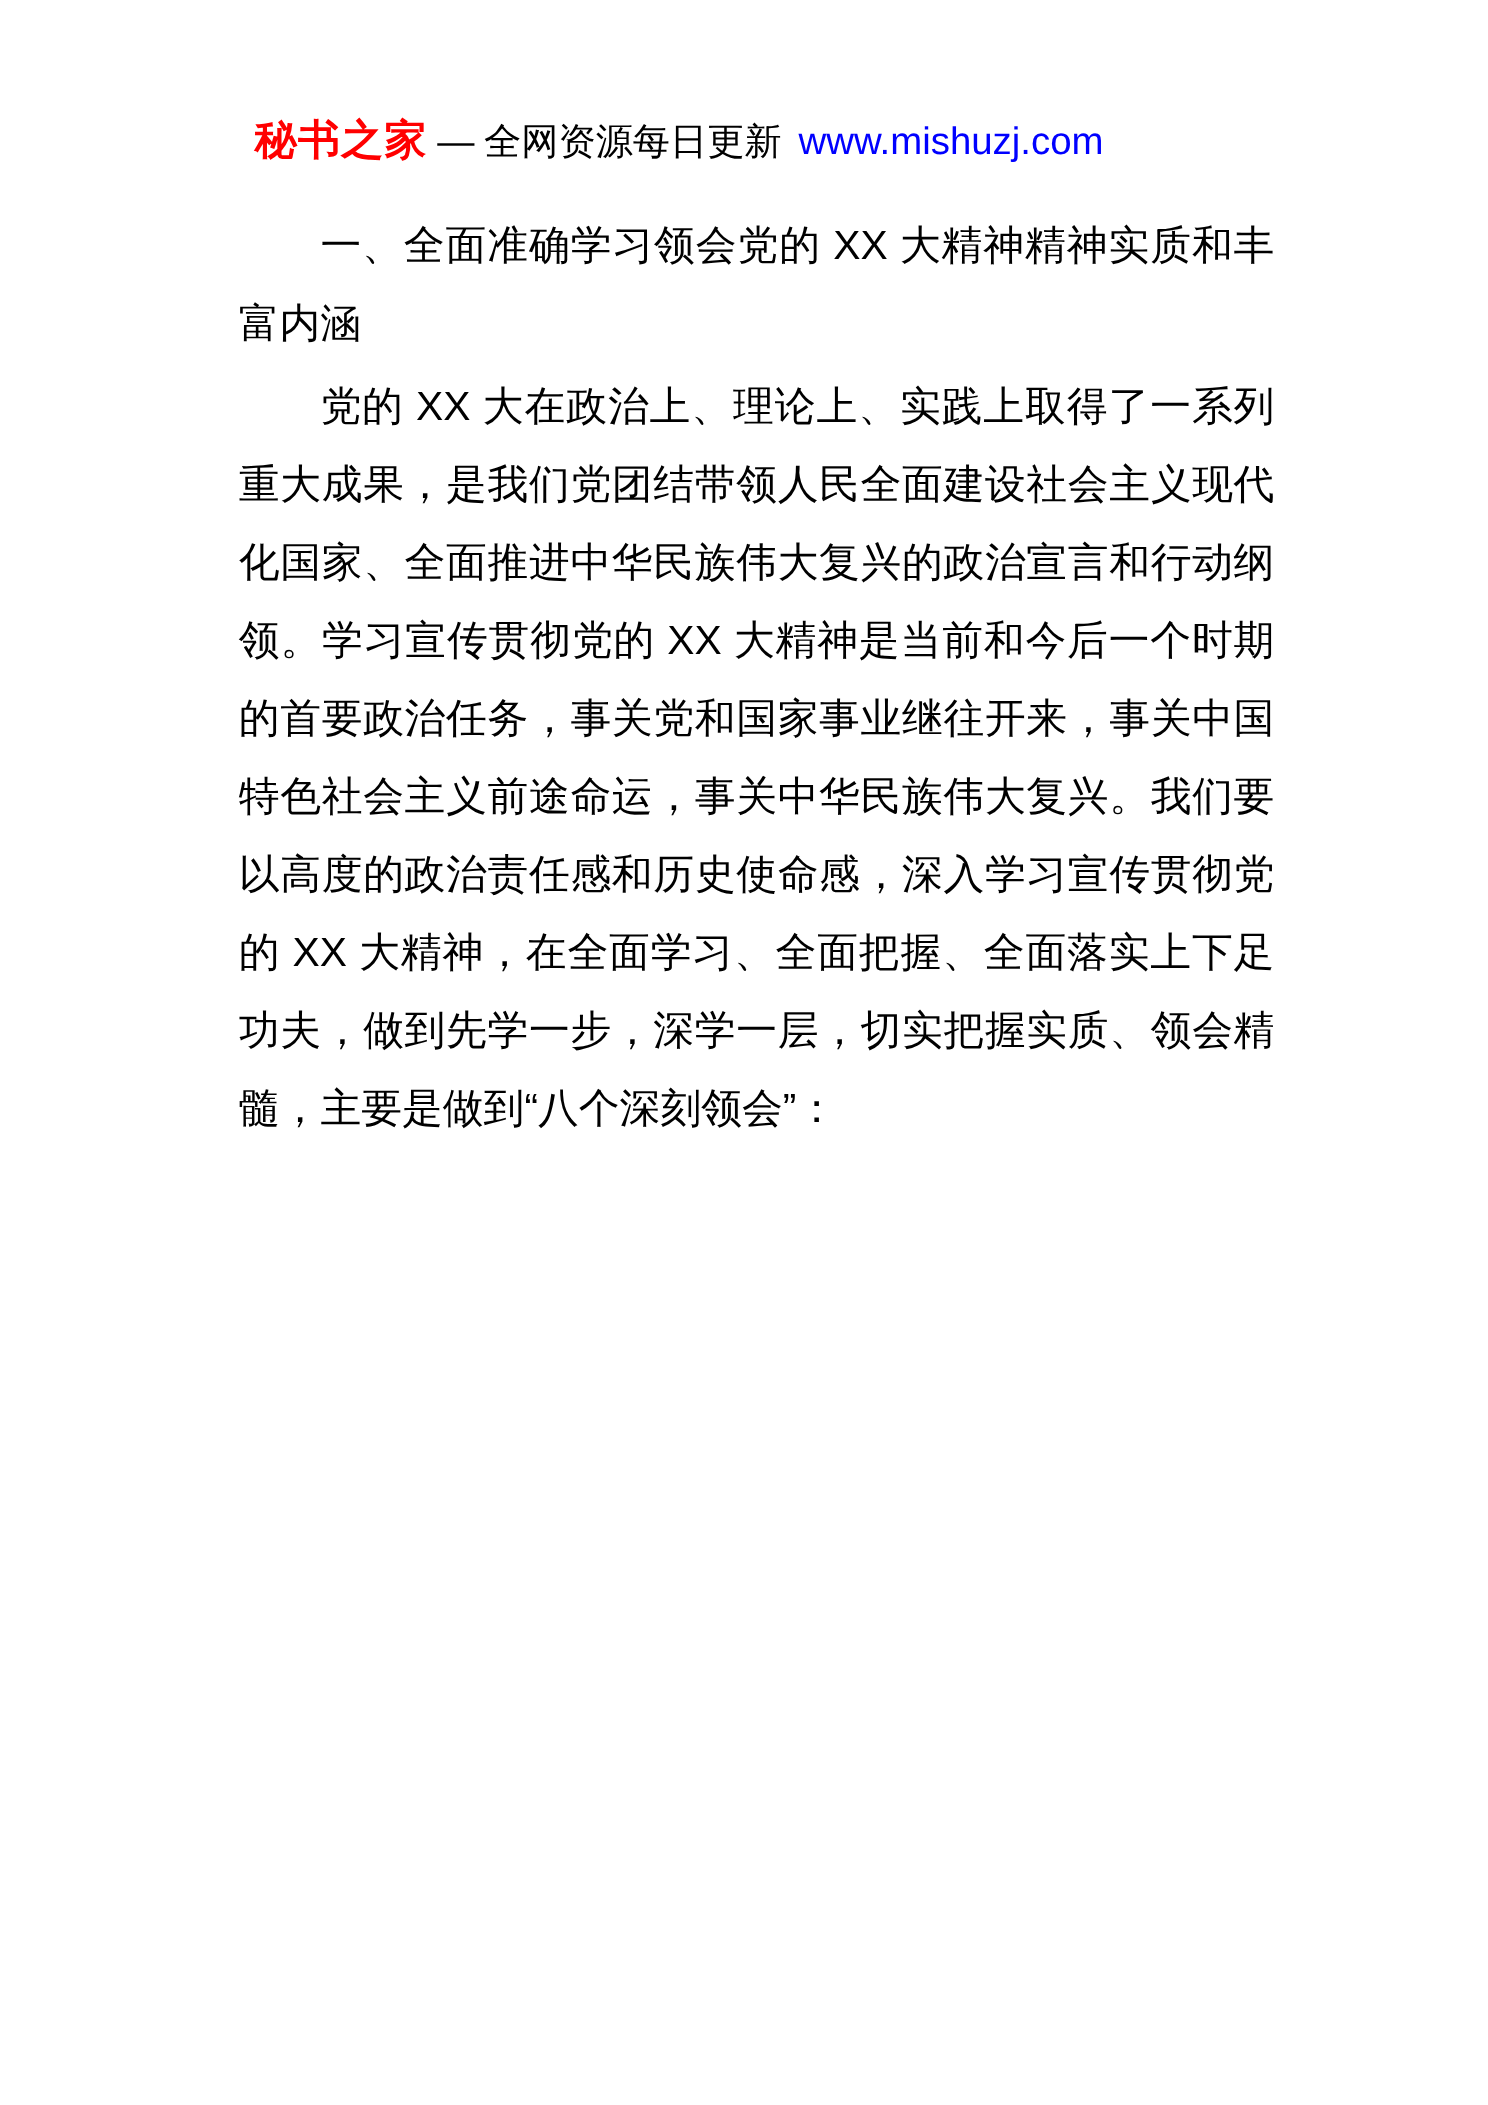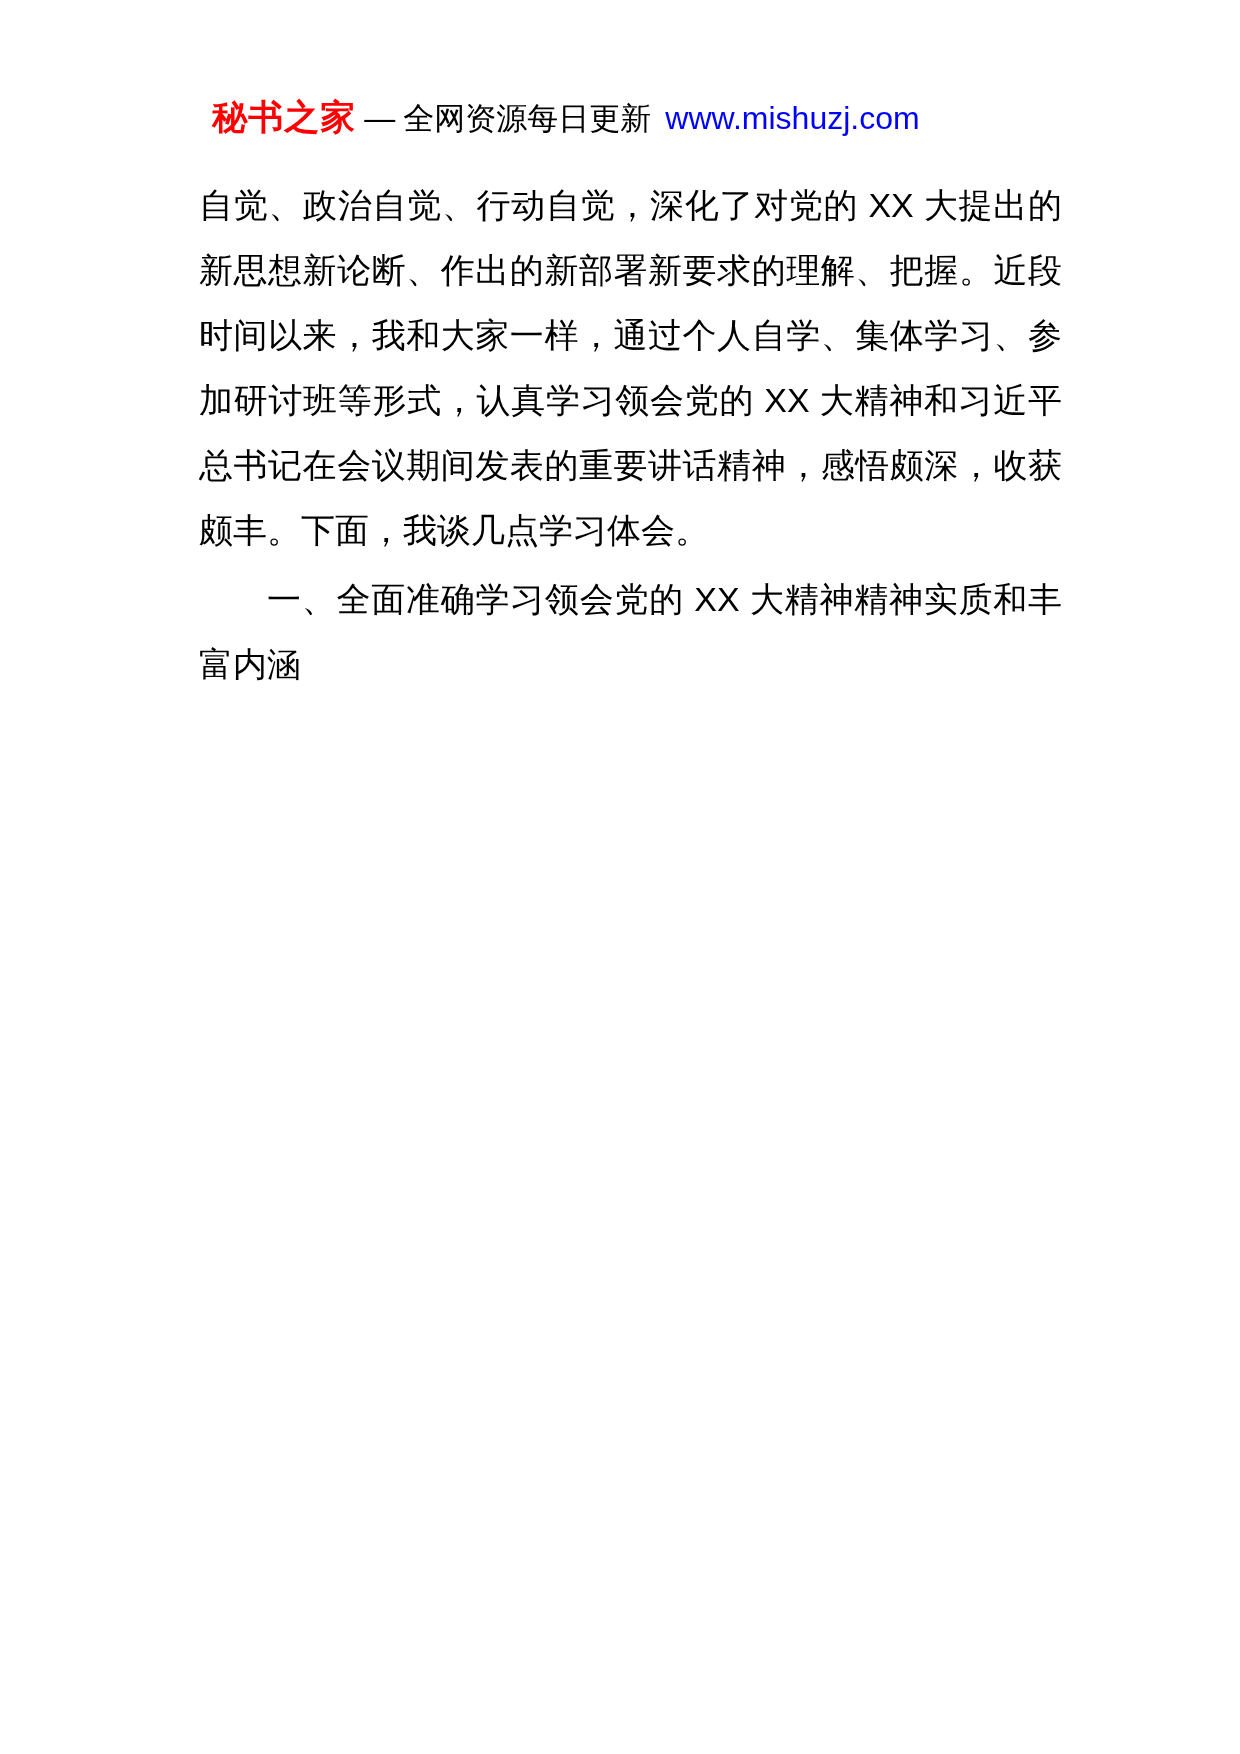--- a/index.html
+++ b/index.html
@@ -60,17 +60,17 @@
 </head>
 <body>
 
 <div class="page">
 
   <div class="doc-header">
     <span class="site-name">秘书之家</span><span class="dash">—</span><span class="tagline">全网资源每日更新</span><span class="site-url">www.mishuzj.com</span>
   </div>
 
   <div class="doc-body">
-    <p class="no-indent">自觉、政治自觉、行动自觉，深化了对党的 XX 大提出的新思想新论断、作出的新部署新要求的理解、把握。近段时间以来，我和大家一样，通过个人自学、集体学习、参加研讨班等形式，认真学习领会党的 XX 大精神和习近平总书记在会议期间发表的重要讲话精神，感悟颇深，收获颇丰。下面，我谈几点学习体会。</p>
     <p>一、全面准确学习领会党的 XX 大精神精神实质和丰富内涵</p>
+    <p>党的 XX 大在政治上、理论上、实践上取得了一系列重大成果，是我们党团结带领人民全面建设社会主义现代化国家、全面推进中华民族伟大复兴的政治宣言和行动纲领。学习宣传贯彻党的 XX 大精神是当前和今后一个时期的首要政治任务，事关党和国家事业继往开来，事关中国特色社会主义前途命运，事关中华民族伟大复兴。我们要以高度的政治责任感和历史使命感，深入学习宣传贯彻党的 XX 大精神，在全面学习、全面把握、全面落实上下足功夫，做到先学一步，深学一层，切实把握实质、领会精髓，主要是做到“八个深刻领会”：​</p>
   </div>
 
 </div>
 
 </body></html>

